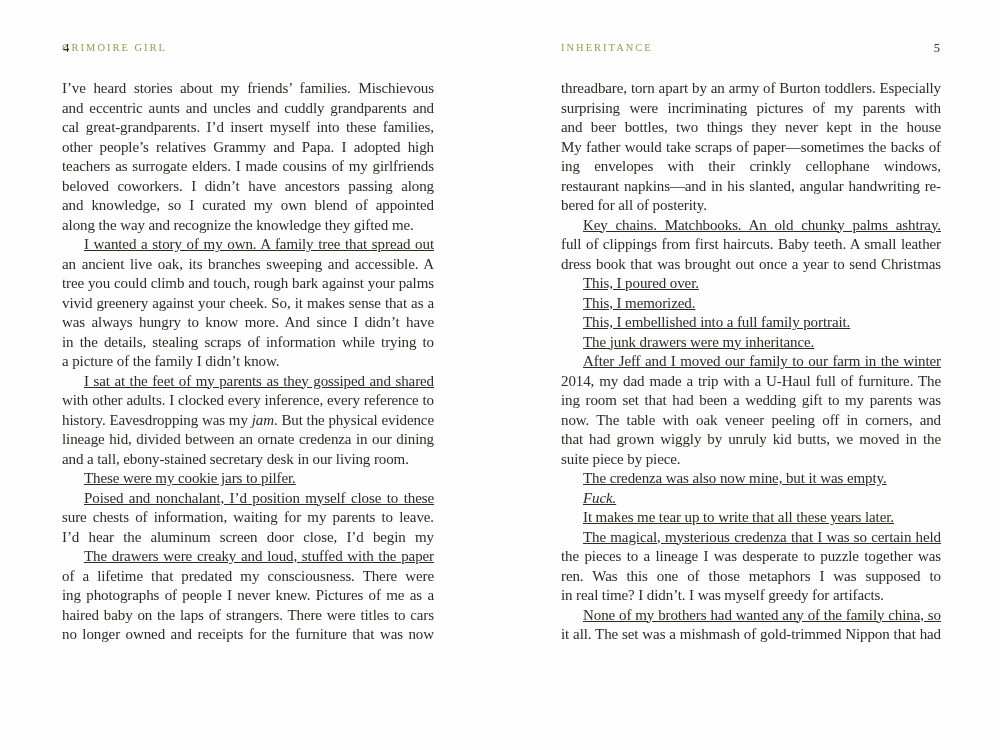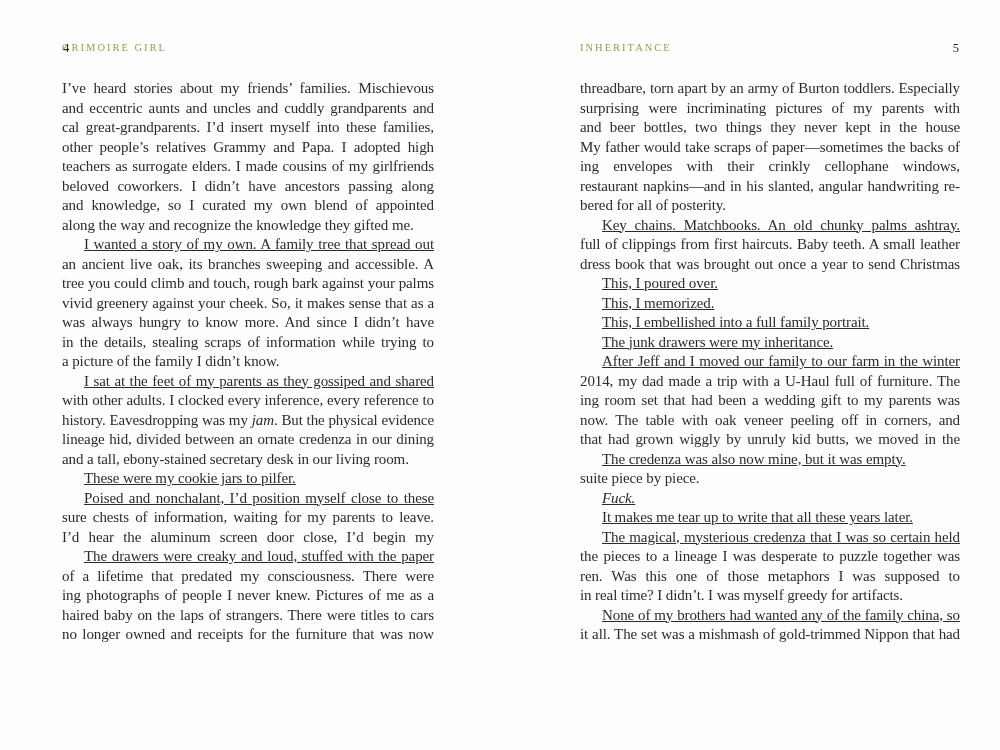--- a/index.html
+++ b/index.html
@@ -6,21 +6,21 @@
   html, body { width: 1000px; height: 750px; }
   body {
     position: relative;
     background: #fefefe;
     font-family: "Liberation Serif", serif;
     overflow: hidden;
   }
   .spread { position: absolute; inset: 0; background: #fefefe; }
   .page { position: absolute; top: 42px; }
   .page.left  { left: 62px;  width: 372px; }
-  .page.right { left: 580px; width: 380px; }
+  .page.right { left: 561px; width: 380px; }
   .page-head { position: relative; height: 14px; }
   .running-head {
     display: block;
     text-align: left;
     font-size: 10.5px;
     letter-spacing: 2px;
     color: var(--head-color, #9b9b4d);
     text-transform: uppercase;
   }
   .folio {
@@ -108,22 +108,22 @@
         <div class="line endline">dress book that was brought out once a year to send Christmas cards.</div>
         <div class="line indent endline">This, I poured over.</div>
         <div class="line indent endline">This, I memorized.</div>
         <div class="line indent endline">This, I embellished into a full family portrait.</div>
         <div class="line indent endline">The junk drawers were my inheritance.</div>
         <div class="line indent">After Jeff and I moved our family to our farm in the winter of</div>
         <div class="line">2014, my dad made a trip with a U-Haul full of furniture. The din-</div>
         <div class="line">ing room set that had been a wedding gift to my parents was mine</div>
         <div class="line">now. The table with oak veneer peeling off in corners, and chairs</div>
         <div class="line">that had grown wiggly by unruly kid butts, we moved in the entire</div>
+        <div class="line endline">suite piece by piece.</div>
         <div class="line indent endline">The credenza was also now mine, but it was empty.</div>
-        <div class="line endline">suite piece by piece.</div>
         <div class="line indent endline"><em>Fuck.</em></div>
         <div class="line indent endline">It makes me tear up to write that all these years later.</div>
         <div class="line indent">The magical, mysterious credenza that I was so certain held</div>
         <div class="line">the pieces to a lineage I was desperate to puzzle together was bar-</div>
         <div class="line">ren. Was this one of those metaphors I was supposed to recognize</div>
         <div class="line endline">in real time? I didn’t. I was myself greedy for artifacts.</div>
         <div class="line indent">None of my brothers had wanted any of the family china, so I took</div>
         <div class="line">it all. The set was a mishmash of gold-trimmed Nippon that had been</div>
       </div>
   </section>

